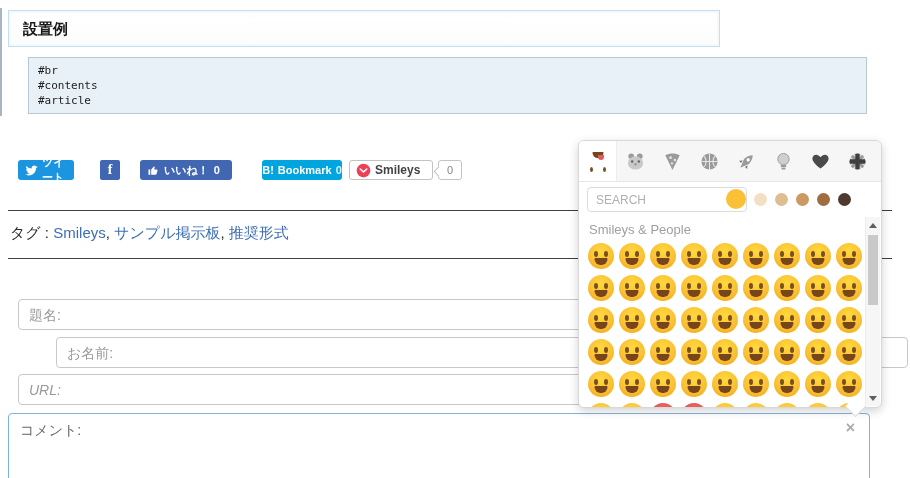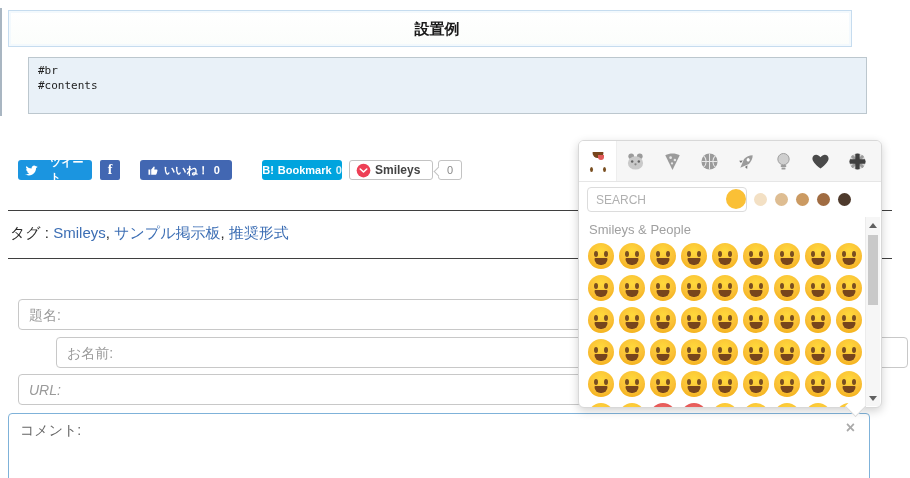--- a/index.html
+++ b/index.html
@@ -5,37 +5,37 @@
   html,body{margin:0;padding:0;}
   body{
     width:910px;height:478px;position:relative;overflow:hidden;
     background:#ffffff;
     font-family:"Liberation Sans","DejaVu Sans",sans-serif;
     color:#333;
   }
   
   .left-rule{position:absolute;left:0;top:8px;width:2px;height:108px;background:#a9b6c2;}
   .page-heading{
-    position:absolute;left:8px;top:10px;width:844px;height:37px;
+    position:absolute;left:8px;top:10px;width:712px;height:37px;
     background:linear-gradient(#ffffff,#fbfdfb);
     border:1px solid #c6dcef;box-shadow:inset 0 0 0 2px #f3f9fd;
     box-sizing:border-box;line-height:35px;padding-left:14px;
-    font-size:15px;font-weight:bold;color:#1a1a1a;text-align:center;
+    font-size:15px;font-weight:bold;color:#1a1a1a;
   }
   .code-block{
     position:absolute;left:28px;top:57px;width:839px;height:57px;
     background:#e9f1f8;border:1px solid #bcc7ce;box-sizing:border-box;
     font-family:"DejaVu Sans Mono","Liberation Mono",monospace;
     font-size:11px;line-height:15px;color:#222;padding:5px 9px;
   }
   
   .social-row{position:absolute;left:18px;top:160px;height:20px;}
   .sbtn{position:absolute;top:0;height:20px;border-radius:3px;display:flex;align-items:center;
         box-sizing:border-box;font-size:11px;font-weight:bold;color:#fff;cursor:pointer;}
-  .btn-tweet{left:0;width:74px;background:#1b95e0;padding:0 7px;gap:12px;}
+  .btn-tweet{left:0;width:56px;background:#1b95e0;padding:0 7px;gap:4px;}
   .btn-fb{left:82px;width:20px;background:#4267b2;border-radius:2px;justify-content:center;
           font-family:"Liberation Serif","DejaVu Serif",serif;font-size:14px;}
   .btn-like{left:122px;width:92px;background:#4267b2;padding:0 8px;gap:5px;}
   .btn-hatena{left:244px;width:80px;background:#00a4de;justify-content:center;gap:4px;}
   .btn-hatena .cnt{color:#d6f2fb;}
   .btn-pocket{left:331px;width:84px;background:#fff;border:1px solid #c3c3c3;color:#444;
               padding:0 6px;gap:4px;font-size:12px;}
   .pocket-count{left:420px;width:24px;background:#fff;border:1px solid #c3c3c3;color:#888;
                 justify-content:center;font-weight:normal;}
   .pocket-count:before{content:"";position:absolute;left:-4px;top:7px;width:6px;height:6px;
@@ -124,20 +124,21 @@
 </head>
 <body>
 
 <div class="left-rule"></div>
 
 <div class="page-heading">設置例</div>
 
 <div class="code-block">
   <div>#br</div>
   <div>#contents</div>
+  <div>#article</div>
 </div>
 
 <div class="social-row">
   <div class="sbtn btn-tweet">
     <span>
         <svg width="13" height="11" viewBox="0 0 24 20">
           <path fill="#fff" d="M23.6 2.9c-.84.37-1.73.62-2.67.73A4.6 4.6 0 0 0 23 1.07a9.3 9.3 0 0 1-2.96 1.13A4.63 4.63 0 0 0 12.1 5.4c0 .36.04.72.12 1.06A13.2 13.2 0 0 1 2.6 1.6a4.62 4.62 0 0 0 1.44 6.18 4.6 4.6 0 0 1-2.1-.58v.06a4.63 4.63 0 0 0 3.73 4.54 4.7 4.7 0 0 1-2.1.08 4.64 4.64 0 0 0 4.35 3.22A9.3 9.3 0 0 1 1.1 17.1a9.5 9.5 0 0 1-1.1-.07 13.1 13.1 0 0 0 7.14 2.1c8.57 0 13.25-7.1 13.25-13.26l-.01-.6A9.4 9.4 0 0 0 23.6 2.9z"></path>
         </svg>
       </span>
     <span>ツイート</span>

